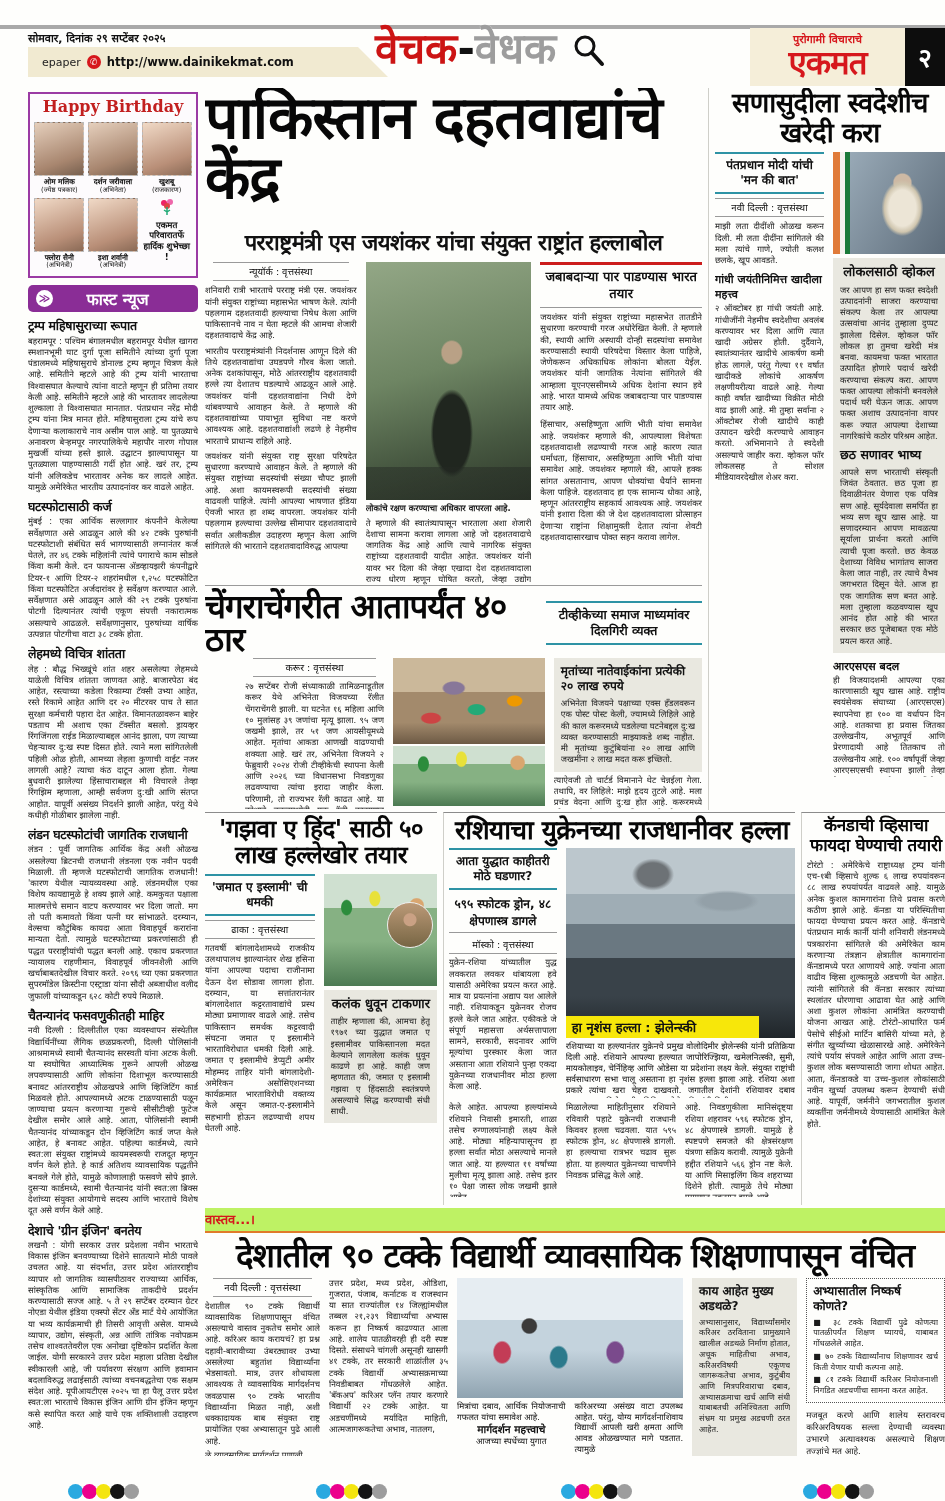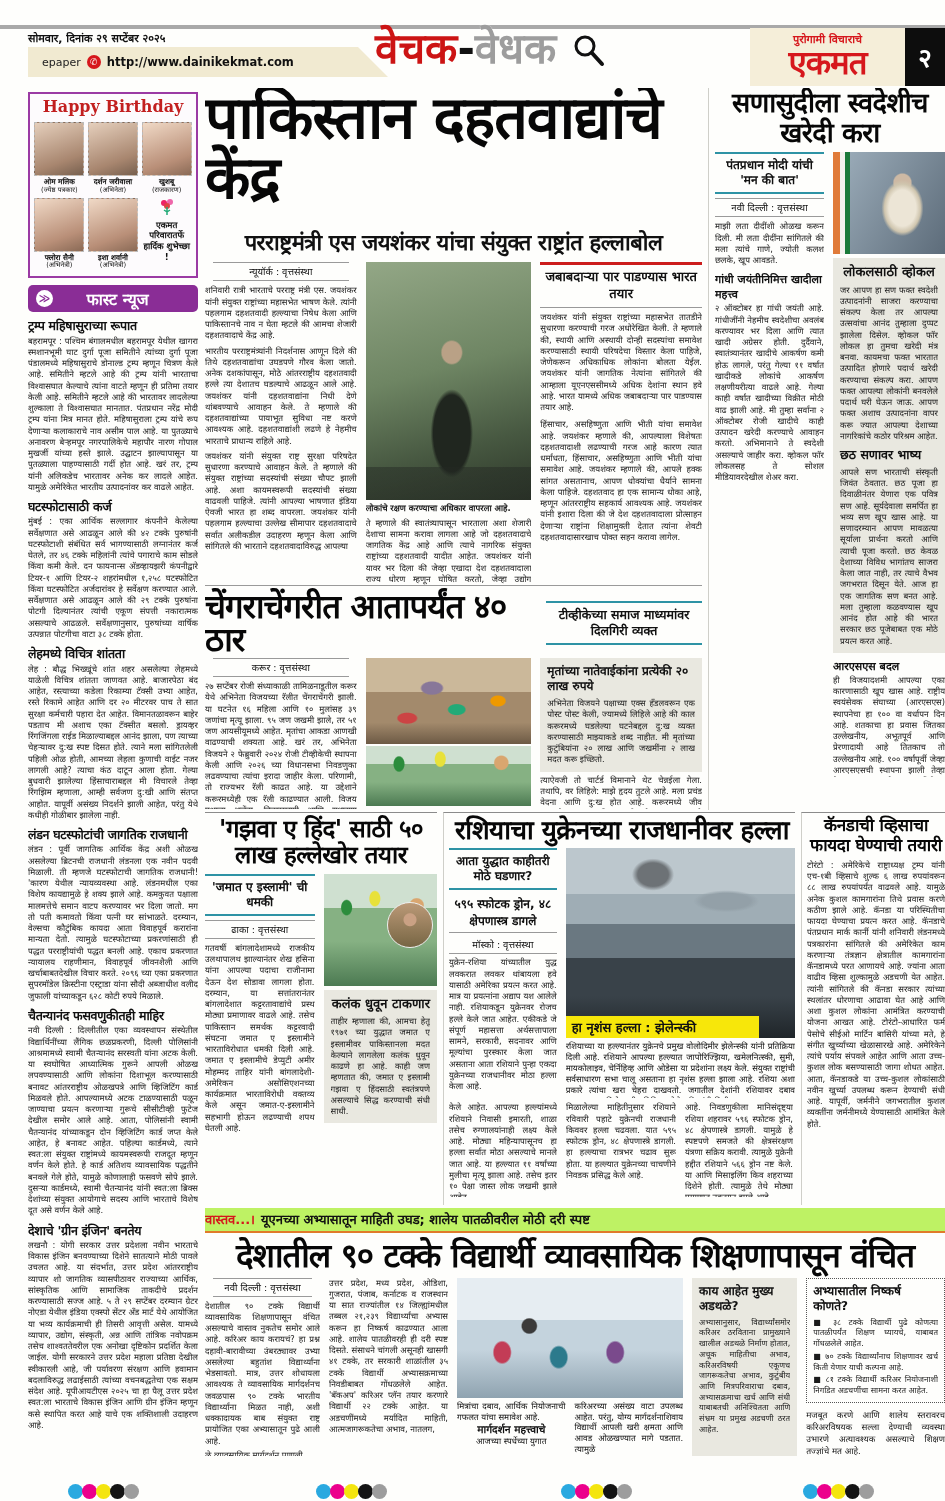--- a/index.html
+++ b/index.html
@@ -247,21 +247,21 @@
       </div>
     </div>
   </div>
 
   <div class="abs stamp">
     <div class="stamp-head-row">
       <div class="hl stamp-hl">चेंगराचेंगरीत आतापर्यंत ४० ठार</div>
       <div class="teal-box" style="width:152px;">टीव्हीकेच्या समाज माध्यमांवर दिलगिरी व्यक्त</div>
     </div>
     <div class="cols" style="height:168px;">
-      <div style="width:152px;overflow:hidden;">
+      <div style="width:152px;overflow:hidden;margin-left:40px;">
         <span class="byline">करूर : वृत्तसंस्था</span>
         <p class="bodytxt" style="margin:0;">२७ सप्टेंबर रोजी संध्याकाळी तामिळनाडूतील करूर येथे अभिनेता विजयच्या रॅलीत चेंगराचेंगरी झाली. या घटनेत १६ महिला आणि १० मुलांसह ३९ जणांचा मृत्यू झाला. ९५ जण जखमी झाले, तर ५१ जण आयसीयूमध्ये आहेत. मृतांचा आकडा आणखी वाढण्याची शक्यता आहे. खरं तर, अभिनेता विजयने २ फेब्रुवारी २०२४ रोजी टीव्हीकेची स्थापना केली आणि २०२६ च्या विधानसभा निवडणुका लढवण्याचा त्यांचा इरादा जाहीर केला. परिणामी, तो राज्यभर रॅली काढत आहे. या उद्देशाने करूरमध्येही एक रॅली काढण्यात आली. विजय पक्षाचा अजेंडा, विचारसरणी आणि सुधारणा योजना जनतेसमोर स्पष्ट करण्याचा प्रयत्न करतो. तो स्वत:ला सत्ताधारी द्रमुकसमोरील सर्वांत मोठा आव्हानकर्ता म्हणून सादर करू इच्छितो. टीव्हीकेच्या ट्विटर हँडलवरून असे पोस्ट करण्यात आले होते की अभिनेता विजय दुपारी १२ वाजेपर्यंत कार्यक्रमस्थळी पोहोचेल आणि सकाळी ११ वाजल्यापासून गर्दी जमू लागली. तथापि, विजय संध्याकाळी ७:४० वाजता पोहोचला. रॅलीमध्ये</p>
       </div>
       <div style="width:166px;overflow:hidden;">
         <div class="photo ph-stamp"></div>
         <div class="photo ph-crowd" style="height:60px;margin-top:2px;"></div>
 
       </div>
       <div style="width:162px;overflow:hidden;">
         <div class="graybox">
@@ -342,21 +342,20 @@
   </div>
 
   <div class="abs canada sec-rule">
     <div class="hl ca-hl">कॅनडाची व्हिसाचा फायदा घेण्याची तयारी</div>
     <p class="bodytxt" style="margin:0;height:320px;">टोरंटो : अमेरिकेचे राष्ट्राध्यक्ष ट्रम्प यांनी एच-१बी व्हिसाचे शुल्क ६ लाख रुपयांवरून ८८ लाख रुपयांपर्यंत वाढवले आहे. यामुळे अनेक कुशल कामगारांना तिथे प्रवास करणे कठीण झाले आहे. कॅनडा या परिस्थितीचा फायदा घेण्याचा प्रयत्न करत आहे. कॅनडाचे पंतप्रधान मार्क कार्नी यांनी शनिवारी लंडनमध्ये पत्रकारांना सांगितले की अमेरिकेत काम करणाऱ्या तंत्रज्ञान क्षेत्रातील कामगारांना कॅनडामध्ये परत आणायचे आहे. ज्यांना आता वाढीव व्हिसा शुल्कामुळे अडचणी येत आहेत. त्यांनी सांगितले की कॅनडा सरकार त्यांच्या स्थलांतर धोरणाचा आढावा घेत आहे आणि अशा कुशल लोकांना आमंत्रित करण्याची योजना आखत आहे. टोरंटो-आधारित फर्म पेसोचे सीईओ मार्टिन बासिरी यांच्या मते, हे संगीत खुर्च्यांच्या खेळासारखे आहे. अमेरिकेने त्यांचे पर्याय संपवले आहेत आणि आता उच्च-कुशल लोक बसण्यासाठी जागा शोधत आहेत. आता, कॅनडाकडे या उच्च-कुशल लोकांसाठी नवीन खुर्च्या उपलब्ध करून देण्याची संधी आहे. यापूर्वी, जर्मनीने जगभरातील कुशल व्यक्तींना जर्मनीमध्ये येण्यासाठी आमंत्रित केले होते.</p>
   </div>
 
   <div class="abs bottom">
     <div class="band">
       <span class="tag">वास्तव...।</span>
-      <span class="txt">यूएनच्या अभ्यासातून माहिती उघड; शालेय पातळीवरील मोठी दरी स्पष्ट</span>
     </div>
     <div class="hl bot-hl">देशातील ९० टक्के विद्यार्थी व्यावसायिक शिक्षणापासून वंचित</div>
     <div class="cols" style="height:178px;">
       <div style="width:116px;overflow:hidden;">
         <span class="byline">नवी दिल्ली : वृत्तसंस्था</span>
         <p class="bodytxt" style="margin:0 0 3px;">देशातील ९० टक्के विद्यार्थी व्यावसायिक शिक्षणापासून वंचित असल्याचे वास्तव नुकतेच समोर आले आहे. करिअर काय करायचं? हा प्रश्न दहावी-बारावीच्या उंबरठ्यावर उभ्या असलेल्या बहुतांश विद्यार्थ्यांना भेडसावतो. मात्र, उत्तर शोधायला आवश्यक ते व्यावसायिक मार्गदर्शनच जवळपास ९० टक्के भारतीय विद्यार्थ्यांना मिळत नाही, अशी धक्कादायक बाब संयुक्त राष्ट्र प्रायोजित एका अभ्यासातून पुढे आली आहे.</p>
         <p class="bodytxt" style="margin:0;">ळे व्यावसायिक मार्गदर्शन प्रणाली</p>
       </div>
       <div style="width:120px;overflow:hidden;">
         <p class="bodytxt" style="margin:0;">उत्तर प्रदेश, मध्य प्रदेश, ओडिशा, गुजरात, पंजाब, कर्नाटक व राजस्थान या सात राज्यांतील १४ जिल्ह्यांमधील तब्बल २१,२३९ विद्यार्थ्यांचा अभ्यास करून हा निष्कर्ष काढण्यात आला आहे. शालेय पातळीवरही ही दरी स्पष्ट दिसते. संसाधने चांगली असूनही खासगी ४१ टक्के, तर सरकारी शाळांतील ३५ टक्के विद्यार्थी अभ्यासक्रमाच्या निवडीबाबत गोंधळलेले आहेत. 'बॅकअप' करिअर प्लॅन तयार करणारे विद्यार्थी २२ टक्के आहेत. या अडचणींमध्ये मर्यादित माहिती, आत्मजागरूकतेचा अभाव, नातलग,</p>

